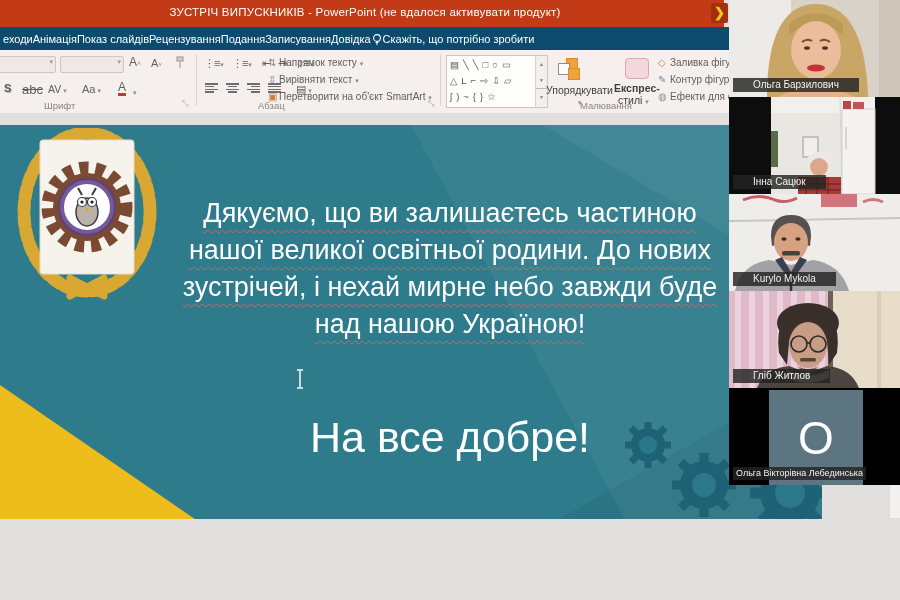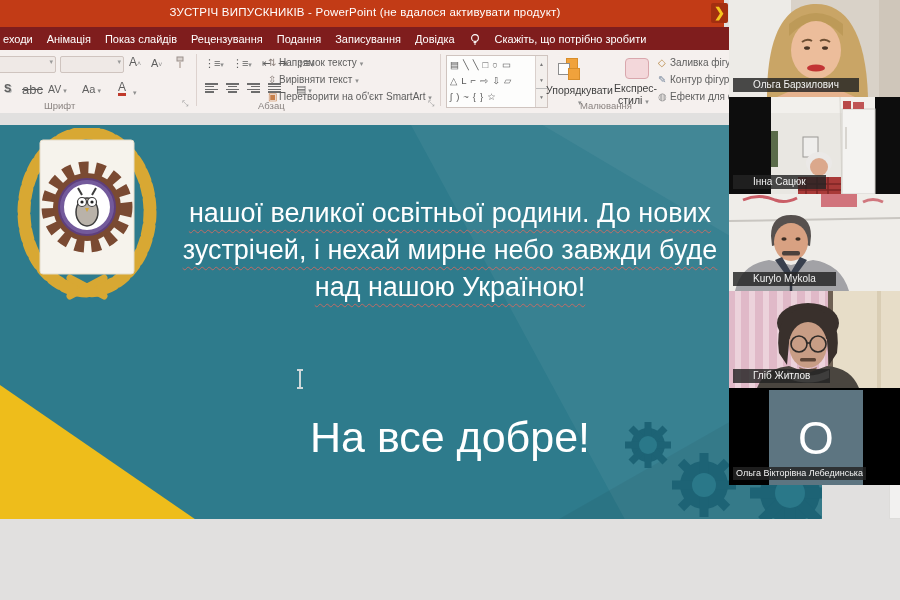--- a/index.html
+++ b/index.html
@@ -5,22 +5,22 @@
   html,body{margin:0;padding:0;}
   #stage{position:relative;width:900px;height:600px;overflow:hidden;
          font-family:"Liberation Sans",sans-serif;background:#e1e0df;
          -webkit-font-smoothing:antialiased;}
   
   .titlebar{position:absolute;left:0;top:0;width:724px;height:27px;background:#c23b16;}
   .title-text{position:absolute;left:0;top:6px;width:730px;text-align:center;
               color:#fff;font-size:11.5px;letter-spacing:.2px;}
   .win-btn{position:absolute;left:711px;top:3px;width:17px;height:20px;background:#a32f10;
            color:#f6c51d;font-size:13px;font-weight:bold;text-align:center;line-height:20px;border-radius:2px;}
-  .menubar{position:absolute;left:0;top:27px;width:730px;height:23px;background:#7f1d1d;
-           display:flex;align-items:center;gap:14px;padding-left:3px;box-sizing:border-box;}
+  .menubar{position:absolute;left:0;top:27px;width:730px;height:23px;background:#0c4a6e;
+           display:flex;align-items:center;padding-left:3px;box-sizing:border-box;}
   .menutab{color:#fff;font-size:11px;white-space:nowrap;cursor:default;}
   .bulb{width:12px;height:12px;flex:0 0 auto;}
   .ribbon{position:absolute;left:0;top:50px;width:730px;height:63px;background:#f5f0ee;
           border-bottom:1px solid #d8cdc9;color:#5b5b5b;font-size:10px;}
   .rdiv{position:absolute;top:4px;height:52px;width:1px;background:#ddd2ce;}
   .grplabel{position:absolute;top:50px;font-size:9.5px;color:#8a8380;}
   .combo{position:absolute;top:6px;height:15px;background:#efe9e6;border:1px solid #cfc4bf;border-radius:2px;}
   .combo:after{content:"▾";position:absolute;right:2px;top:1px;font-size:7px;color:#9a9a9a;}
   .ric{position:absolute;color:#5f5f5f;font-size:11px;line-height:14px;white-space:nowrap;}
   .small-caret{font-size:7px;color:#8f8f8f;}
@@ -177,21 +177,21 @@
     </div>
 
     <div style="position:absolute;left:558px;top:8px;width:22px;height:22px;">
       <div class="sq-or" style="left:8px;top:0;"></div>
       <div class="sq-wh" style="left:0;top:5px;"></div>
       <div class="sq-or" style="left:10px;top:10px;"></div>
     </div>
     <div class="txtbtn" style="left:546px;top:34px;font-size:10.5px;color:#3f3f3f;"><span>Упорядкувати</span></div>
     <div class="txtbtn" style="left:578px;top:46px;"><span class="small-caret">▾</span></div>
     <div class="qstyle" style="left:625px;top:8px;"></div>
-    <div class="txtbtn" style="left:614px;top:32px;font-size:10.5px;color:#3f3f3f;"><span>Експрес-</span></div>
+    <div class="txtbtn" style="left:614px;top:32px;font-size:10.5px;color:#3f3f3f;font-weight:bold;"><span>Експрес-</span></div>
     <div class="txtbtn" style="left:618px;top:44px;font-size:10.5px;color:#3f3f3f;"><span>стилі</span> <span class="small-caret">▾</span></div>
     <div class="txtbtn" style="left:658px;top:7px;"><span class="dicon" style="color:#b98b4a;">◇</span><span>Заливка фігури</span></div>
     <div class="txtbtn" style="left:658px;top:24px;"><span class="dicon" style="color:#7a8ba0;">✎</span><span>Контур фігури</span></div>
     <div class="txtbtn" style="left:658px;top:41px;"><span class="dicon" style="color:#8f8f8f;">◍</span><span>Ефекти для фігу</span></div>
     <div class="grplabel" style="left:580px;">Малювання</div>
   </div>
 
   <div class="workspace"></div>
   <div class="scrollbar"></div>
 
@@ -247,20 +247,21 @@
       <path d="M66,60 l4,7 M84,60 l-4,7" stroke="#3d3d3d" stroke-width="2"></path>
       <ellipse cx="75" cy="84" rx="11" ry="14" fill="#b9b2a9" stroke="#3d3d3d" stroke-width="1.5"></ellipse>
       <circle cx="70" cy="74" r="4.5" fill="#fff" stroke="#3d3d3d" stroke-width="1.2"></circle>
       <circle cx="80" cy="74" r="4.5" fill="#fff" stroke="#3d3d3d" stroke-width="1.2"></circle>
       <circle cx="70" cy="74" r="1.6" fill="#222"></circle>
         <circle cx="80" cy="74" r="1.6" fill="#222"></circle>
       <path d="M73,80 L75,84 L77,80 Z" fill="#d8a833"></path>
     </svg>
 
     <div class="slidetext">
+      <div class="spell">Дякуємо, що ви залишаєтесь частиною</div>
       <div class="spell">нашої великої освітньої родини. До нових</div>
       <div class="spell">зустрічей, і нехай мирне небо завжди буде</div>
       <div class="spell">над нашою Україною!</div>
     </div>
     <div class="farewell">На все добре!</div>
   </div>
 
   <svg class="cursor" width="12" height="22" viewBox="0 0 12 22">
     <g stroke="#cfd8da" stroke-width="2">
       <line x1="6" y1="2" x2="6" y2="20"></line>

